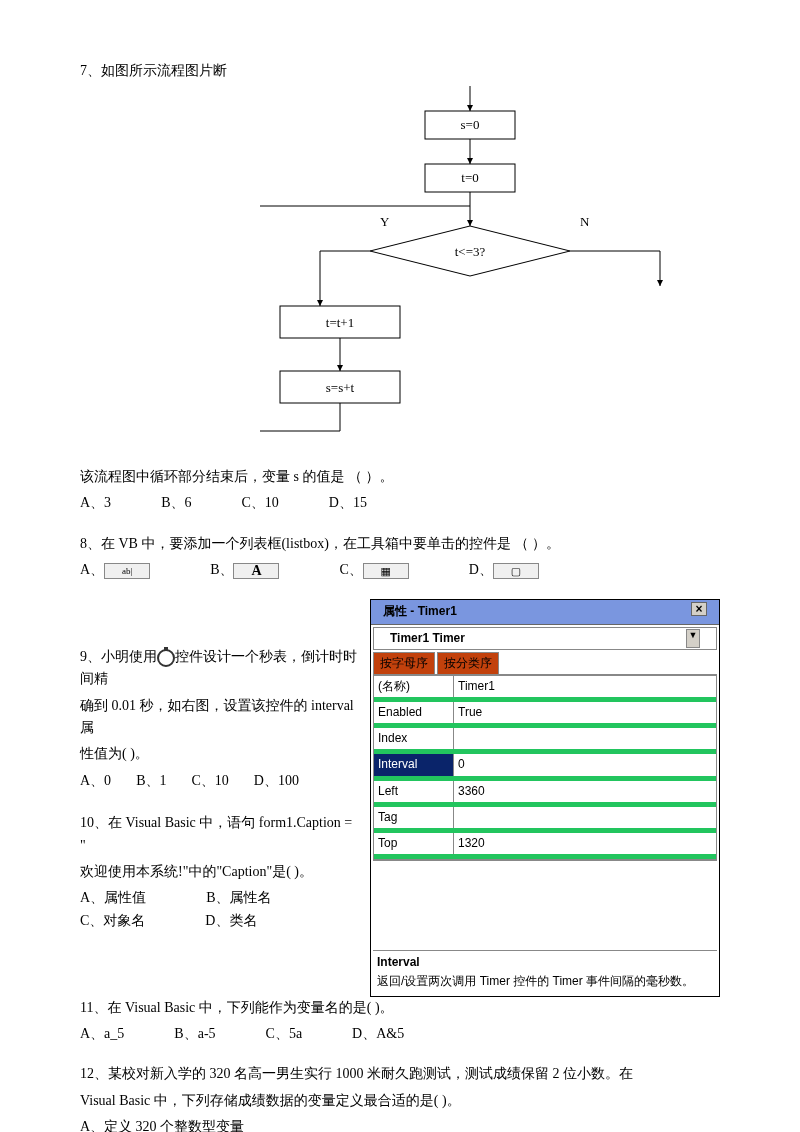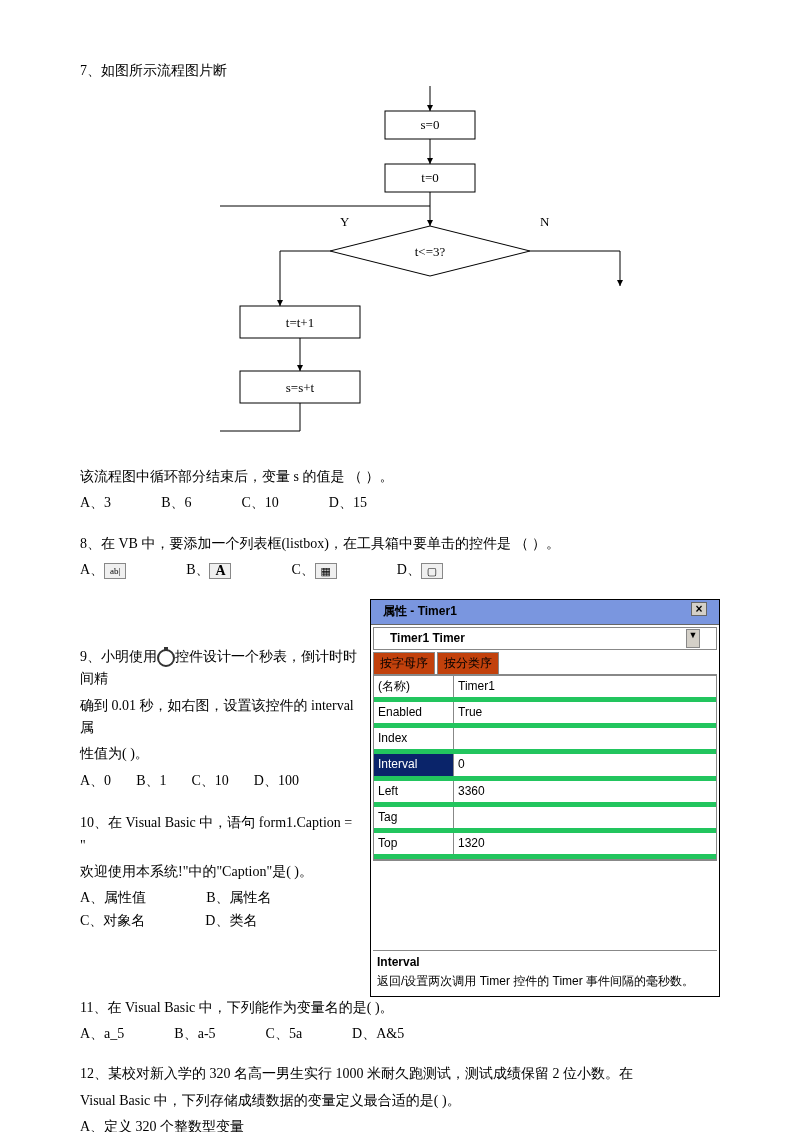--- a/index.html
+++ b/index.html
@@ -10,24 +10,24 @@
     margin: 0;
     padding: 60px 80px 40px 80px;
     width: 800px;
     color: #000;
     background: #fff;
   }
   .question { margin-bottom: 18px; }
   .q-text { margin-bottom: 4px; }
   .options { display: flex; gap: 50px; }
   .options span { white-space: nowrap; }
-  .flowchart { margin-left: 140px; margin-bottom: 12px; }
+  .flowchart { margin-left: 140px; margin-bottom: 12px; text-align: center; }
   .icon-box {
     display: inline-block;
-    width: 22px;
+    width: 46px;
     height: 16px;
     border: 1px solid #888;
     vertical-align: middle;
     text-align: center;
     line-height: 14px;
     font-size: 11px;
     background: #f0f0f0;
   }
   .icon-timer {
     display: inline-block;

